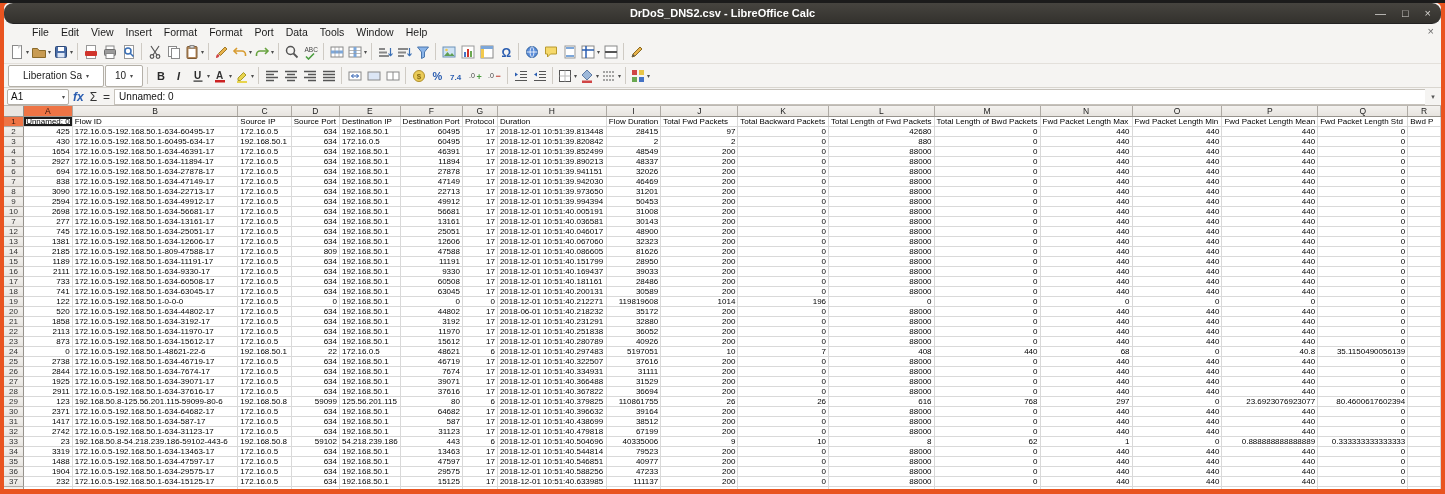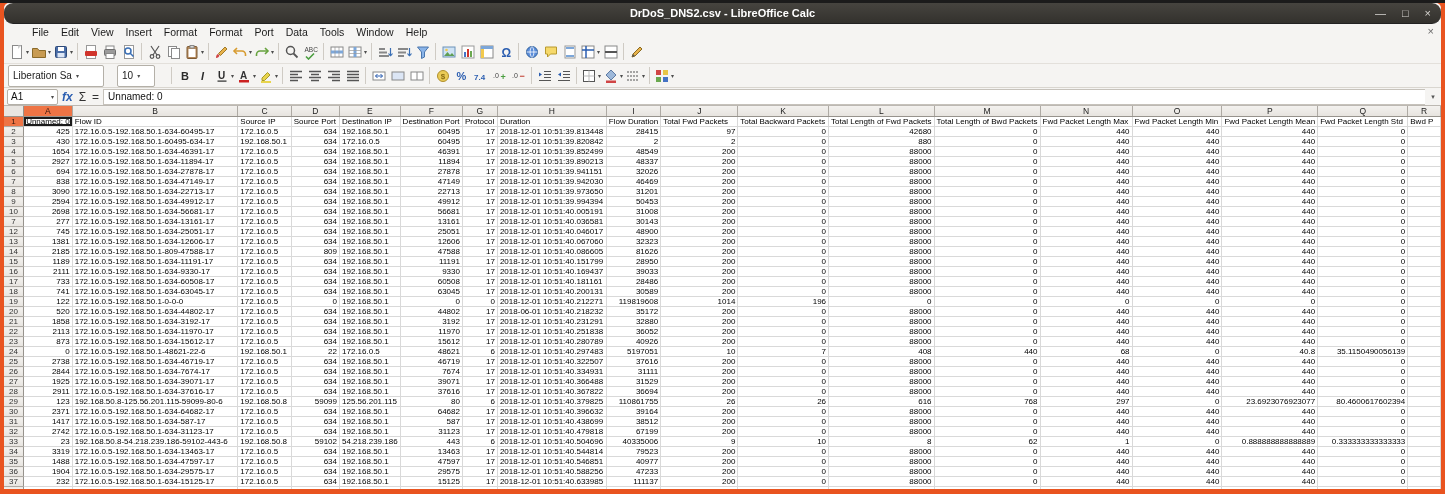--- a/index.html
+++ b/index.html
@@ -26,30 +26,30 @@
   .toolbar { display: flex; align-items: center; background: #f5f4f2; padding: 0 4px; }
   .toolbar.std { height: 24px; flex: 0 0 24px; border-bottom: 1px solid #e3e0db; }
   .toolbar.fmt { height: 24px; flex: 0 0 24px; border-bottom: 1px solid #d9d6d0; }
   .tbtn { height: 21px; min-width: 19px; display: inline-flex; align-items: center;
     justify-content: center; border-radius: 2px; padding: 0 1px; }
   .tbtn svg { display: block; }
   .dd { font-size: 6px; color: #4d4d4d; margin-left: 1px; }
   .sep { width: 1px; height: 17px; background: #cfcbc4; margin: 0 3px; display: inline-block; }
   .combo { height: 22px; background: #ffffff; border: 1px solid #b4b0a8; border-radius: 2px;
     display: inline-flex; align-items: center; font-size: 10px; color: #222; padding: 0 4px;
-    justify-content: flex-start; margin-right: 13px; }
+    justify-content: center; margin-right: 1px; }
   .combo .cval { overflow: hidden; white-space: nowrap; }
   .combo .dd { margin-left: 4px; }
   .combo.font { width: 96px; }
   .combo.size { width: 38px; }
   .fmt-icons, .std-icons { display: inline-flex; align-items: center; }
   
   .formulabar { height: 18px; flex: 0 0 18px; background: #f5f4f2; border-bottom: 1px solid #bcb8b2;
     display: flex; align-items: center; }
-  .namebox { width: 51px; height: 16px; background: #fff; border: 1px solid #b4b0a8;
+  .namebox { width: 62px; height: 16px; background: #fff; border: 1px solid #b4b0a8;
     border-radius: 2px; margin-left: 3px; font-size: 10px; display: flex; align-items: center;
     justify-content: space-between; padding: 0 3px; color: #111; }
   .fbtns { display: flex; align-items: center; padding: 0 4px; gap: 6px; }
   .fbtn { font-size: 12px; color: #333; }
   .fbtn.fx { font-style: italic; font-weight: bold; color: #2a5db0; }
   .finput { flex: 1; background: #fff; height: 16px; border: 1px solid #c6c2bb; border-right: none;
     font-size: 10px; display: flex; align-items: center; padding: 0 4px; color: #111; }
   .fexpand { width: 16px; text-align: center; font-size: 7px; color: #555; }
   
   .sheet { flex: 1 1 auto; overflow: hidden; background: #fff; position: relative; }

